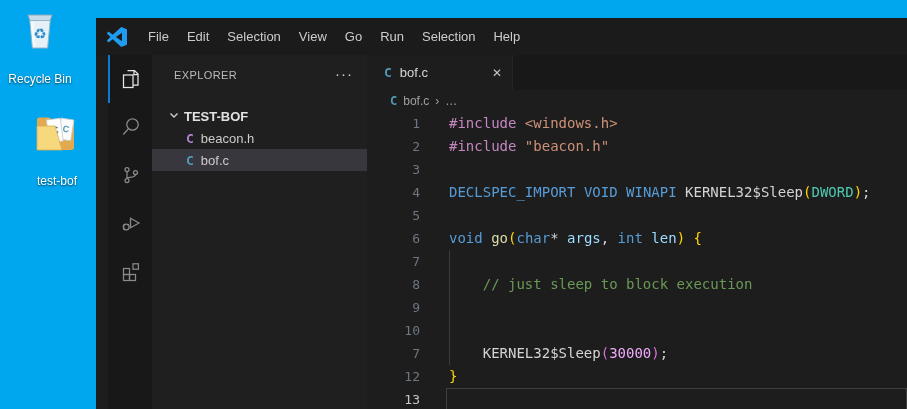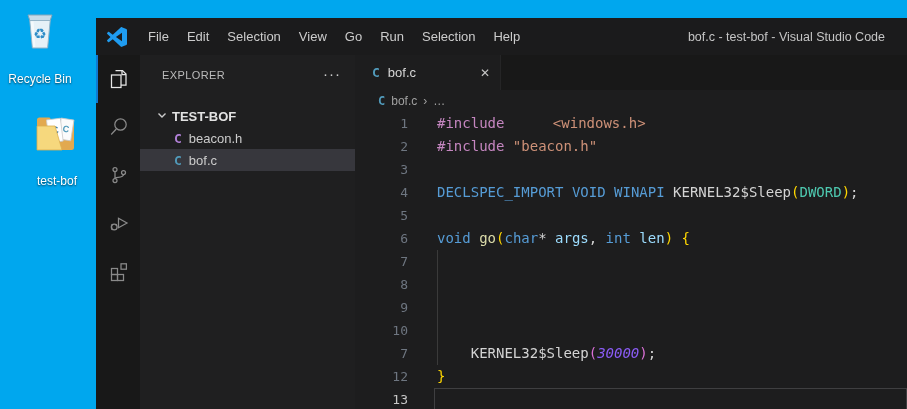--- a/index.html
+++ b/index.html
@@ -15,21 +15,21 @@
   
   .vscode-window { position:absolute; left:96px; top:18px; right:0; bottom:0;
     background:var(--editor,#1e1e1e); display:flex; flex-direction:column; }
 
   .titlebar { height:37px; background:var(--titlebar,#1c1c1c); display:flex; align-items:center;
     color:var(--text,#ccc); flex:none; }
   .titlebar .logo { width:20px; height:20px; margin:0 12px 0 11px; flex:none; }
   .menu-item { font-size:13px; padding:0 9px; color:var(--text,#ccc); cursor:default; }
   .win-title { margin-left:auto; padding-right:22px; font-size:12.5px; color:#c5c5c5; white-space:nowrap; }
 
-  .main-row { flex:1; display:flex; min-height:0; }
+  .main-row { flex:1; display:flex; min-height:0;padding-left:12px; }
 
   
   .activitybar { width:44px; background:var(--activity,#181818); flex:none; display:flex; flex-direction:column; }
   .ab-item { height:48px; display:flex; align-items:center; justify-content:center;
     border-left:2px solid transparent; }
   .ab-item svg { stroke:var(--icon,#8a8a8a); fill:none; stroke-width:1.25; }
   .ab-item.active { border-left-color:var(--indicator,#0e7ad3); }
   .ab-item.active svg { stroke:var(--iconactive,#e7e7e7); }
 
   
@@ -110,21 +110,20 @@
       </svg>
     </span>
     <span class="menu-item">File</span>
     <span class="menu-item">Edit</span>
     <span class="menu-item">Selection</span>
     <span class="menu-item">View</span>
     <span class="menu-item">Go</span>
     <span class="menu-item">Run</span>
     <span class="menu-item">Selection</span>
     <span class="menu-item">Help</span>
-    <span class="win-title">bof.c - test-bof - Visual Studio Code</span>
   </div>
 
   <div class="main-row">
 
     <div class="activitybar">
       <div class="ab-item active">
         <svg width="24" height="24" viewBox="0 0 24 24">
           <path d="M8.5 3.5 h7 l3.5 3.5 v11 h-5"></path>
           <path d="M15 3.5 v4 h4"></path>
           <rect x="4.5" y="8" width="9.5" height="12.5" fill="#181818"></rect>
@@ -196,21 +195,21 @@
       <div class="breadcrumb">
         <span class="c-icon c-blue">C</span>
         <span>bof.c</span>
         <span>›</span>
         <span>…</span>
       </div>
       <div class="code-area">
         <div>
             <div class="code-line">
               <div class="gutter">1</div>
-              <div class="line-text"><span style="color: rgb(197, 134, 192);">#include </span><span style="color: rgb(206, 145, 120); margin-left: 40px;">&lt;windows.h&gt;</span></div>
+              <div class="line-text"><span style="color: rgb(197, 134, 192);">#include </span><span style="color: rgb(206, 145, 120);">&lt;windows.h&gt;</span></div>
             </div>
             <div class="code-line">
               <div class="gutter">2</div>
               <div class="line-text"><span style="color: rgb(197, 134, 192);">#include </span><span style="color: rgb(206, 145, 120);">"beacon.h"</span></div>
             </div>
             <div class="code-line">
               <div class="gutter">3</div>
               <div class="line-text"></div>
             </div>
             <div class="code-line">
@@ -224,31 +223,32 @@
             <div class="code-line">
               <div class="gutter">6</div>
               <div class="line-text"><span style="color: rgb(86, 156, 214);">void</span><span style="color: rgb(212, 212, 212);"> </span><span style="color: rgb(220, 220, 170);">go</span><span style="color: rgb(255, 215, 0);">(</span><span style="color: rgb(86, 156, 214);">char</span><span style="color: rgb(212, 212, 212);">* </span><span style="color: rgb(156, 220, 254);">args</span><span style="color: rgb(212, 212, 212);">, </span><span style="color: rgb(86, 156, 214);">int</span><span style="color: rgb(212, 212, 212);"> </span><span style="color: rgb(156, 220, 254);">len</span><span style="color: rgb(255, 215, 0);">)</span><span style="color: rgb(212, 212, 212);"> </span><span style="color: rgb(255, 215, 0);">{</span></div>
             </div>
             <div class="code-line">
               <div class="gutter">7</div>
               <div class="line-text"></div>
             </div>
             <div class="code-line">
               <div class="gutter">8</div>
+              <div class="line-text"><span style="color: rgb(212, 212, 212);">    </span><span style="color: rgb(106, 153, 85);">// just sleep to block execution</span></div>
             </div>
             <div class="code-line">
               <div class="gutter">9</div>
             </div>
             <div class="code-line">
               <div class="gutter">10</div>
               <div class="line-text"></div>
             </div>
             <div class="code-line">
               <div class="gutter">7</div>
-              <div class="line-text"><span style="color: rgb(212, 212, 212);">    KERNEL32$Sleep</span><span style="color: rgb(218, 112, 214);">(</span><span style="color: #8b5cf6; font-style: italic;">30000</span><span style="color: rgb(218, 112, 214);">)</span><span style="color: rgb(212, 212, 212);">;</span></div>
+              <div class="line-text"><span style="color: rgb(212, 212, 212);">    KERNEL32$Sleep</span><span style="color: rgb(218, 112, 214);">(</span><span style="color: #f0abfc;">30000</span><span style="color: rgb(218, 112, 214);">)</span><span style="color: rgb(212, 212, 212);">;</span></div>
             </div>
             <div class="code-line">
               <div class="gutter">12</div>
               <div class="line-text"><span style="color: rgb(255, 215, 0);">}</span></div>
             </div>
             <div class="code-line">
               <div class="gutter active">13</div>
               <div class="line-text"></div>
             </div>
           </div>

